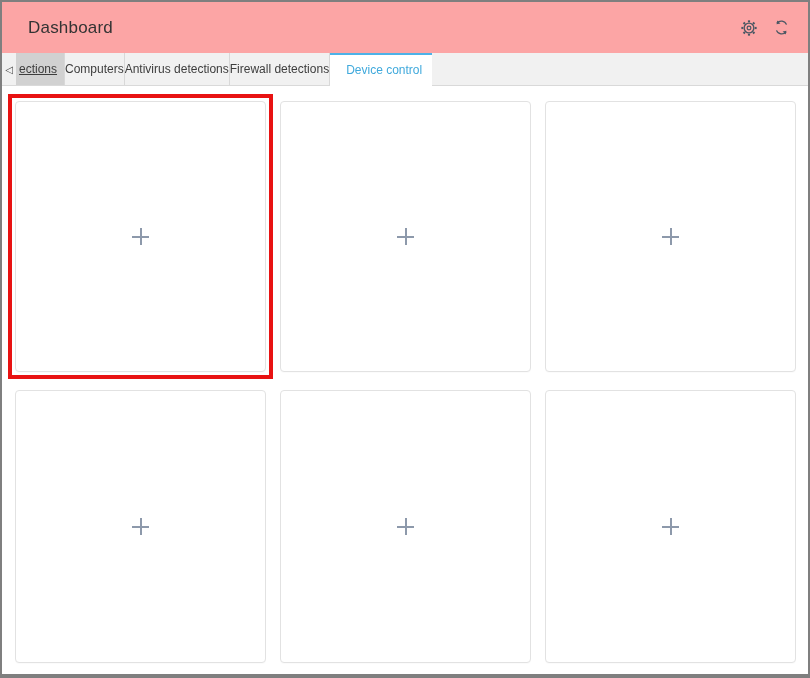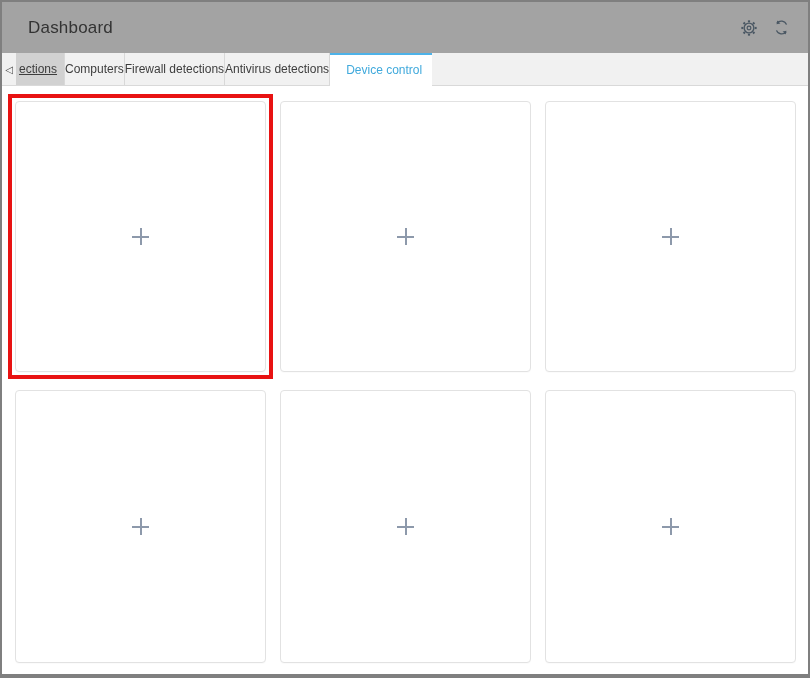--- a/index.html
+++ b/index.html
@@ -14,21 +14,21 @@
     border:2px solid #7f7f7f;
     border-bottom-width:4px;
     background:#fff;
     display:flex; flex-direction:column;
     overflow:hidden;
   }
 
   
   .header {
     height:51px; flex:0 0 51px;
-    background:#a3a3a3;
+    background:#fca5a5;
     display:flex; align-items:center;
     padding:0 12px 0 26px;
   }
   .page-title {
     font-size:17px; color:#333; letter-spacing:0.2px;
   }
   .header-spacer { flex:1; }
   .icon-btn {
     width:30px; height:30px;
     display:flex; align-items:center; justify-content:center;
@@ -156,24 +156,24 @@
   <div class="tabbar">
     <div class="tab-scroll">◁</div>
 
     <div class="tab partial">
       <span>ections</span>
     </div>
     <div class="tab">
       <span>Computers</span>
     </div>
     <div class="tab">
+      <span>Antivirus detections</span>
+    </div>
+    <div class="tab">
       <span>Firewall detections</span>
-    </div>
-    <div class="tab">
-      <span>Antivirus detections</span>
     </div>
     <div class="tab active">
       <span>Device control</span>
 
     </div>
 
   </div>
 
   <div class="content">
 

